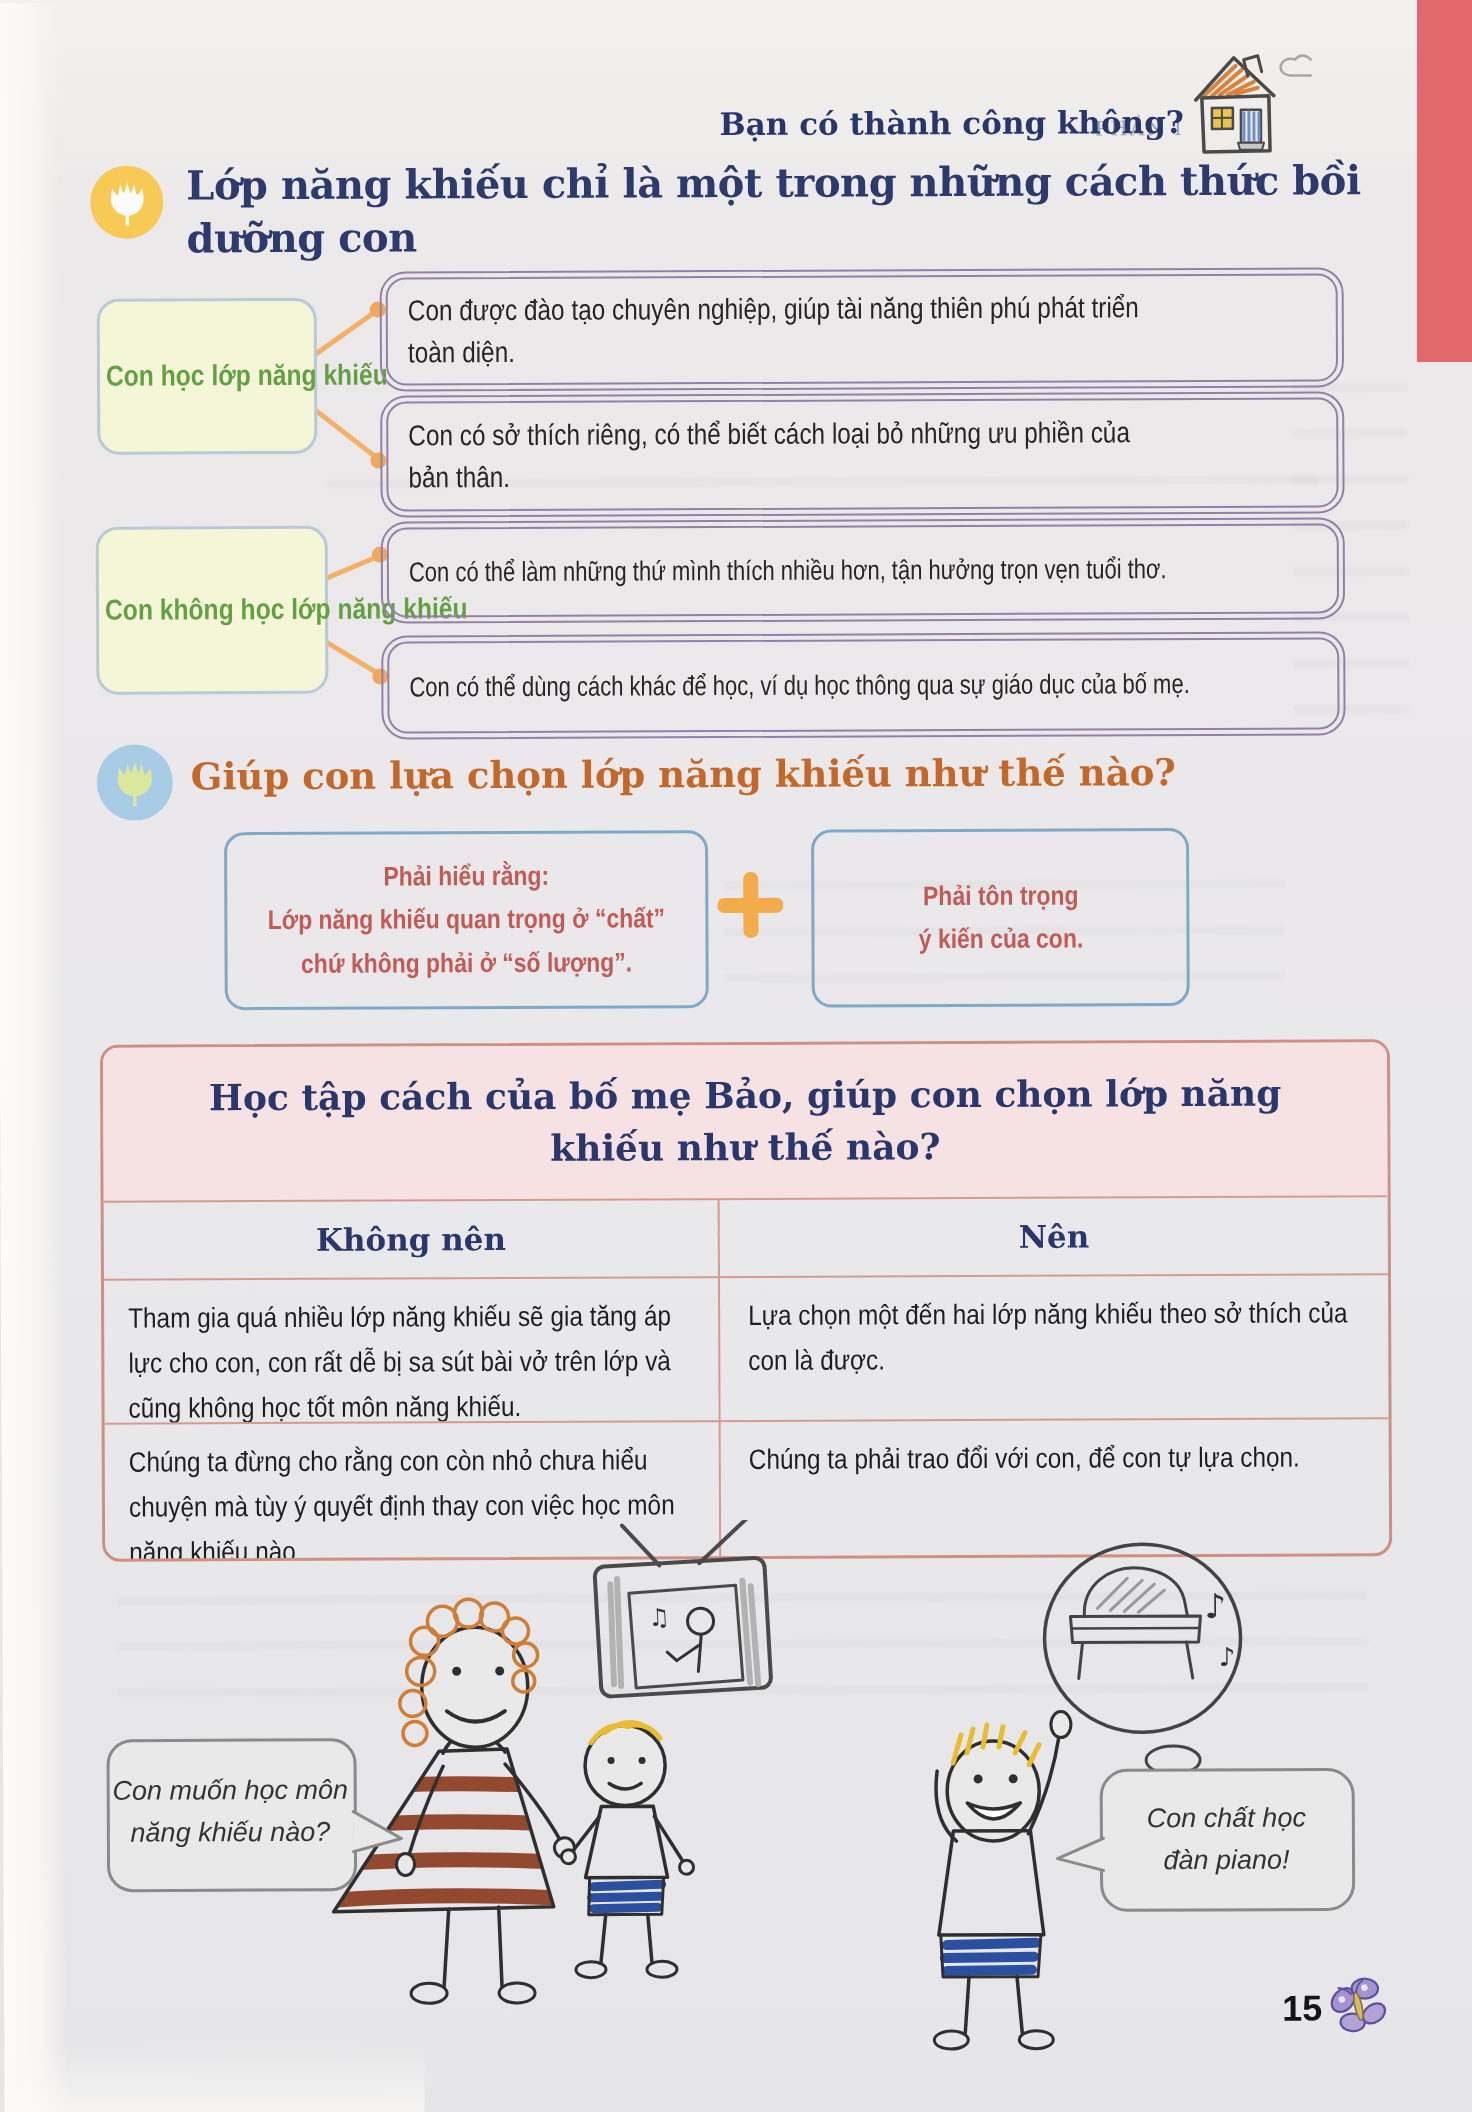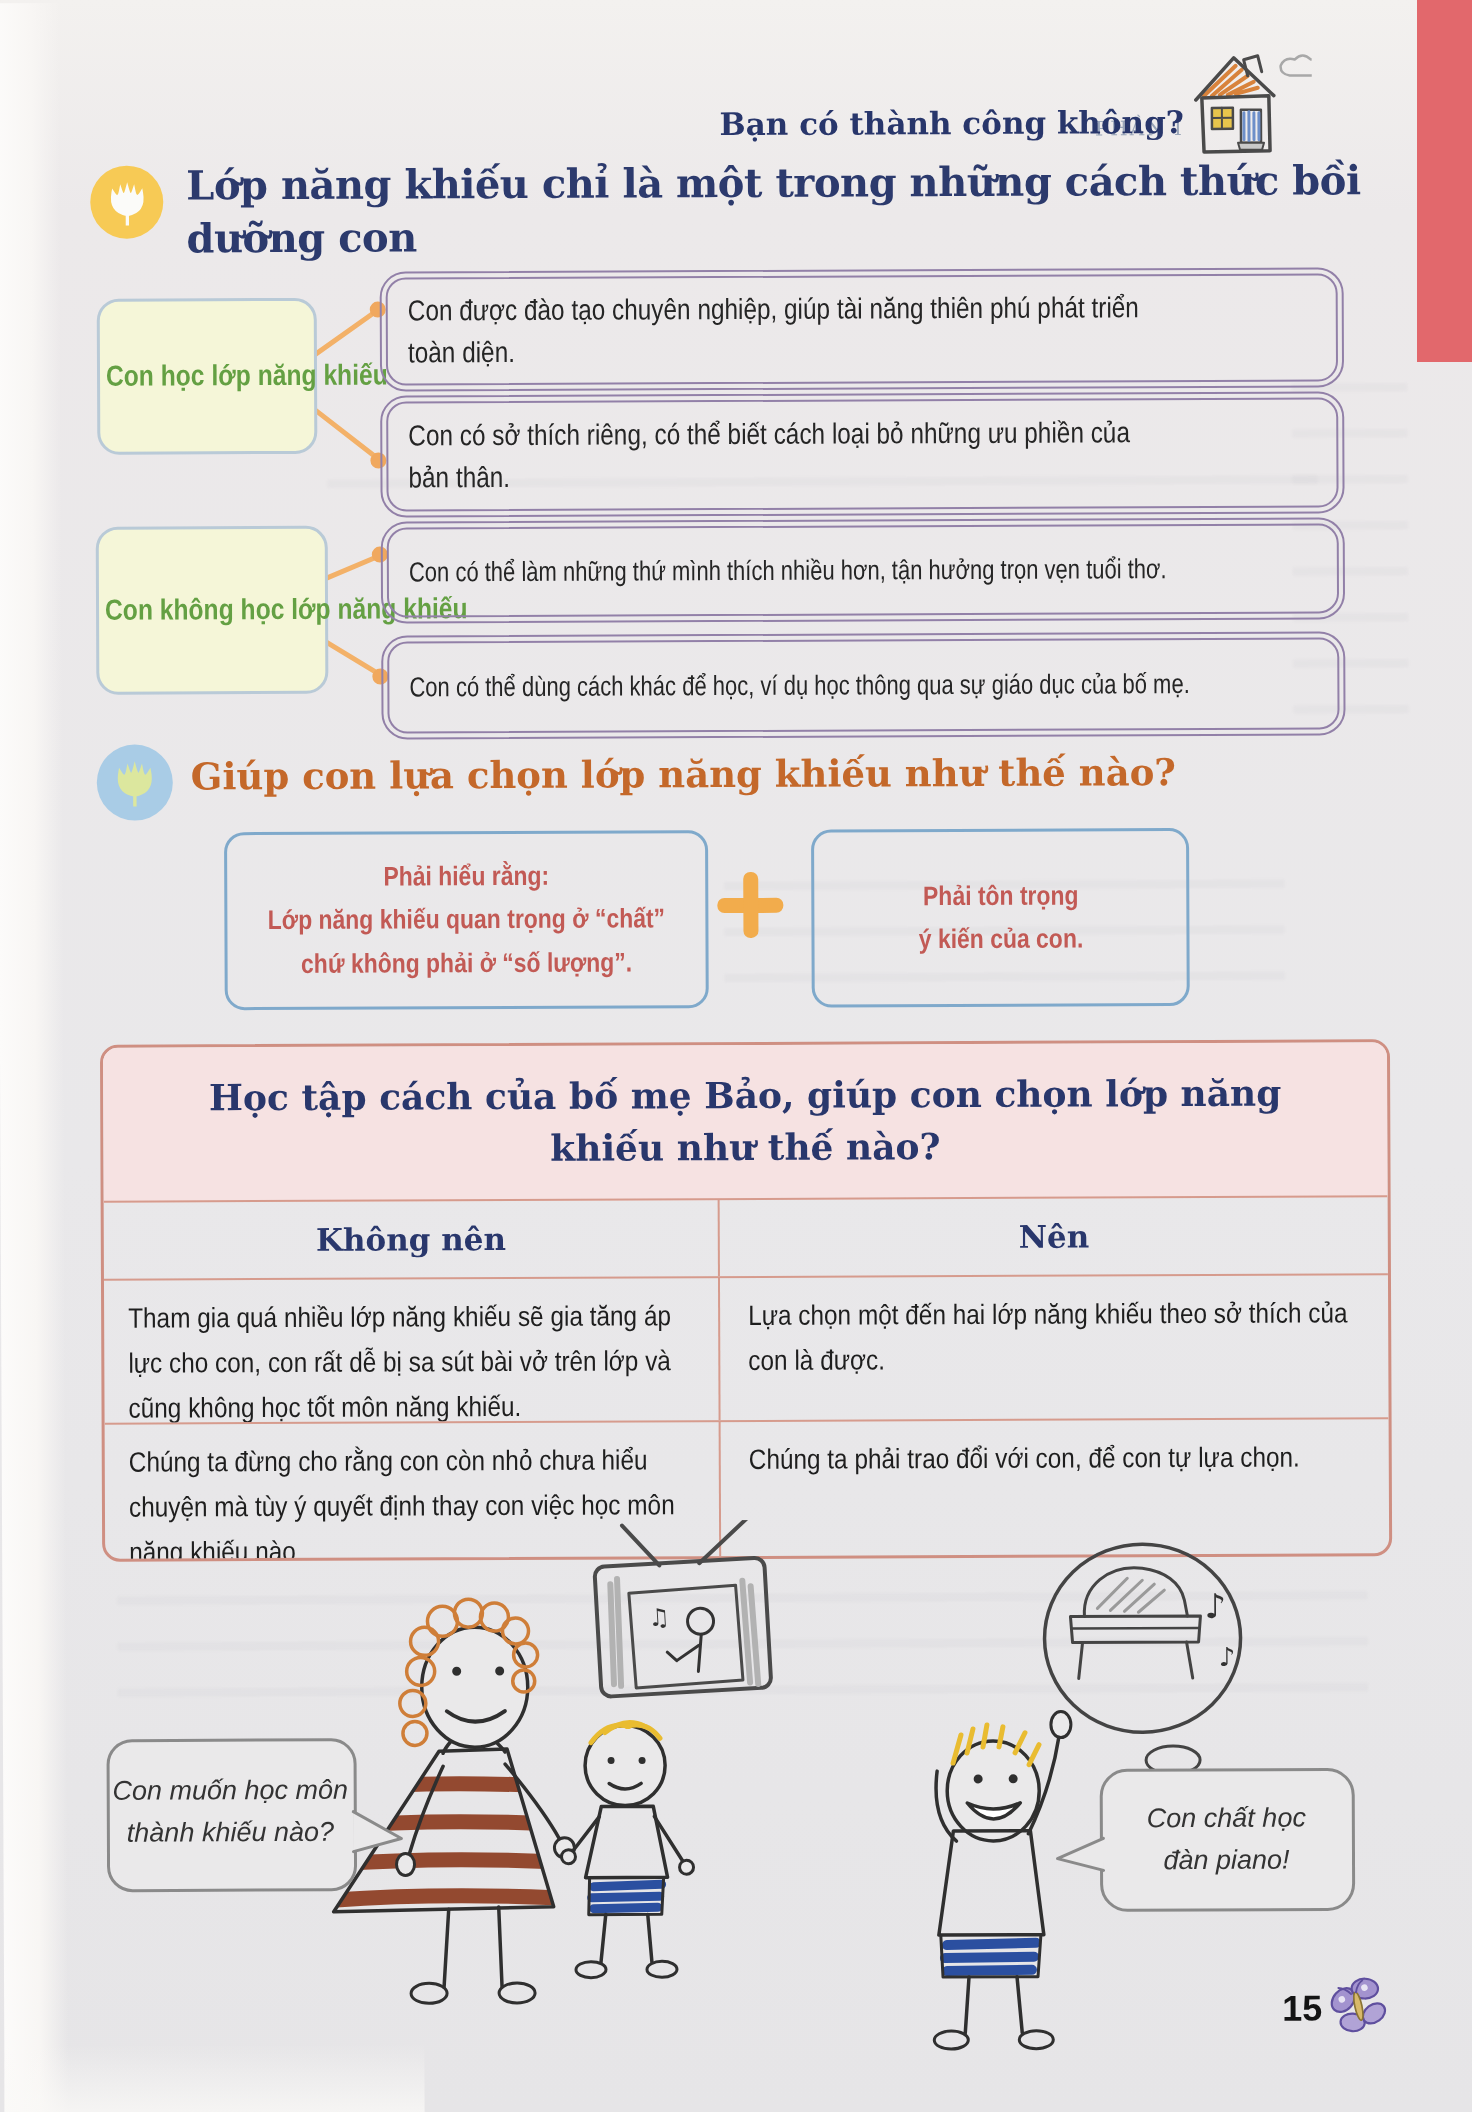--- a/index.html
+++ b/index.html
@@ -317,21 +317,21 @@
       <g>
         <rect x="55" y="218" width="247" height="150" rx="24" fill="#eae9ea" stroke="#8a8a8a" stroke-width="3"></rect>
         <path d="M300,290 L348,317 L300,330" fill="#eae9ea" stroke="#8a8a8a" stroke-width="3"></path>
       </g>
       <g>
         <rect x="1048" y="252" width="252" height="140" rx="26" fill="#eae9ea" stroke="#8a8a8a" stroke-width="3"></rect>
         <path d="M1050,320 L1004,340 L1050,352" fill="#eae9ea" stroke="#8a8a8a" stroke-width="3"></path>
       </g>
     </svg>
 
-    <div class="btext bt1">Con muốn học môn thành khiếu nào?</div>
+    <div class="btext bt1">Con muốn học môn năng khiếu nào?</div>
     <div class="btext bt2">Con chất học đàn piano!</div>
 
     <div class="pageno">15</div>
     <div class="butterfly">
       <svg width="66" height="66" viewBox="0 0 60 60">
         <g transform="rotate(-20 30 30)">
           <ellipse cx="19" cy="18" rx="12" ry="9" transform="rotate(-28 19 18)" fill="#a393cf" stroke="#5f4f9e" stroke-width="2"></ellipse>
           <ellipse cx="41" cy="15" rx="12" ry="9" transform="rotate(22 41 15)" fill="#a393cf" stroke="#5f4f9e" stroke-width="2"></ellipse>
           <ellipse cx="20" cy="40" rx="11" ry="8" transform="rotate(24 20 40)" fill="#b1a3d6" stroke="#5f4f9e" stroke-width="2"></ellipse>
           <ellipse cx="41" cy="39" rx="11" ry="8" transform="rotate(-16 41 39)" fill="#b1a3d6" stroke="#5f4f9e" stroke-width="2"></ellipse>

